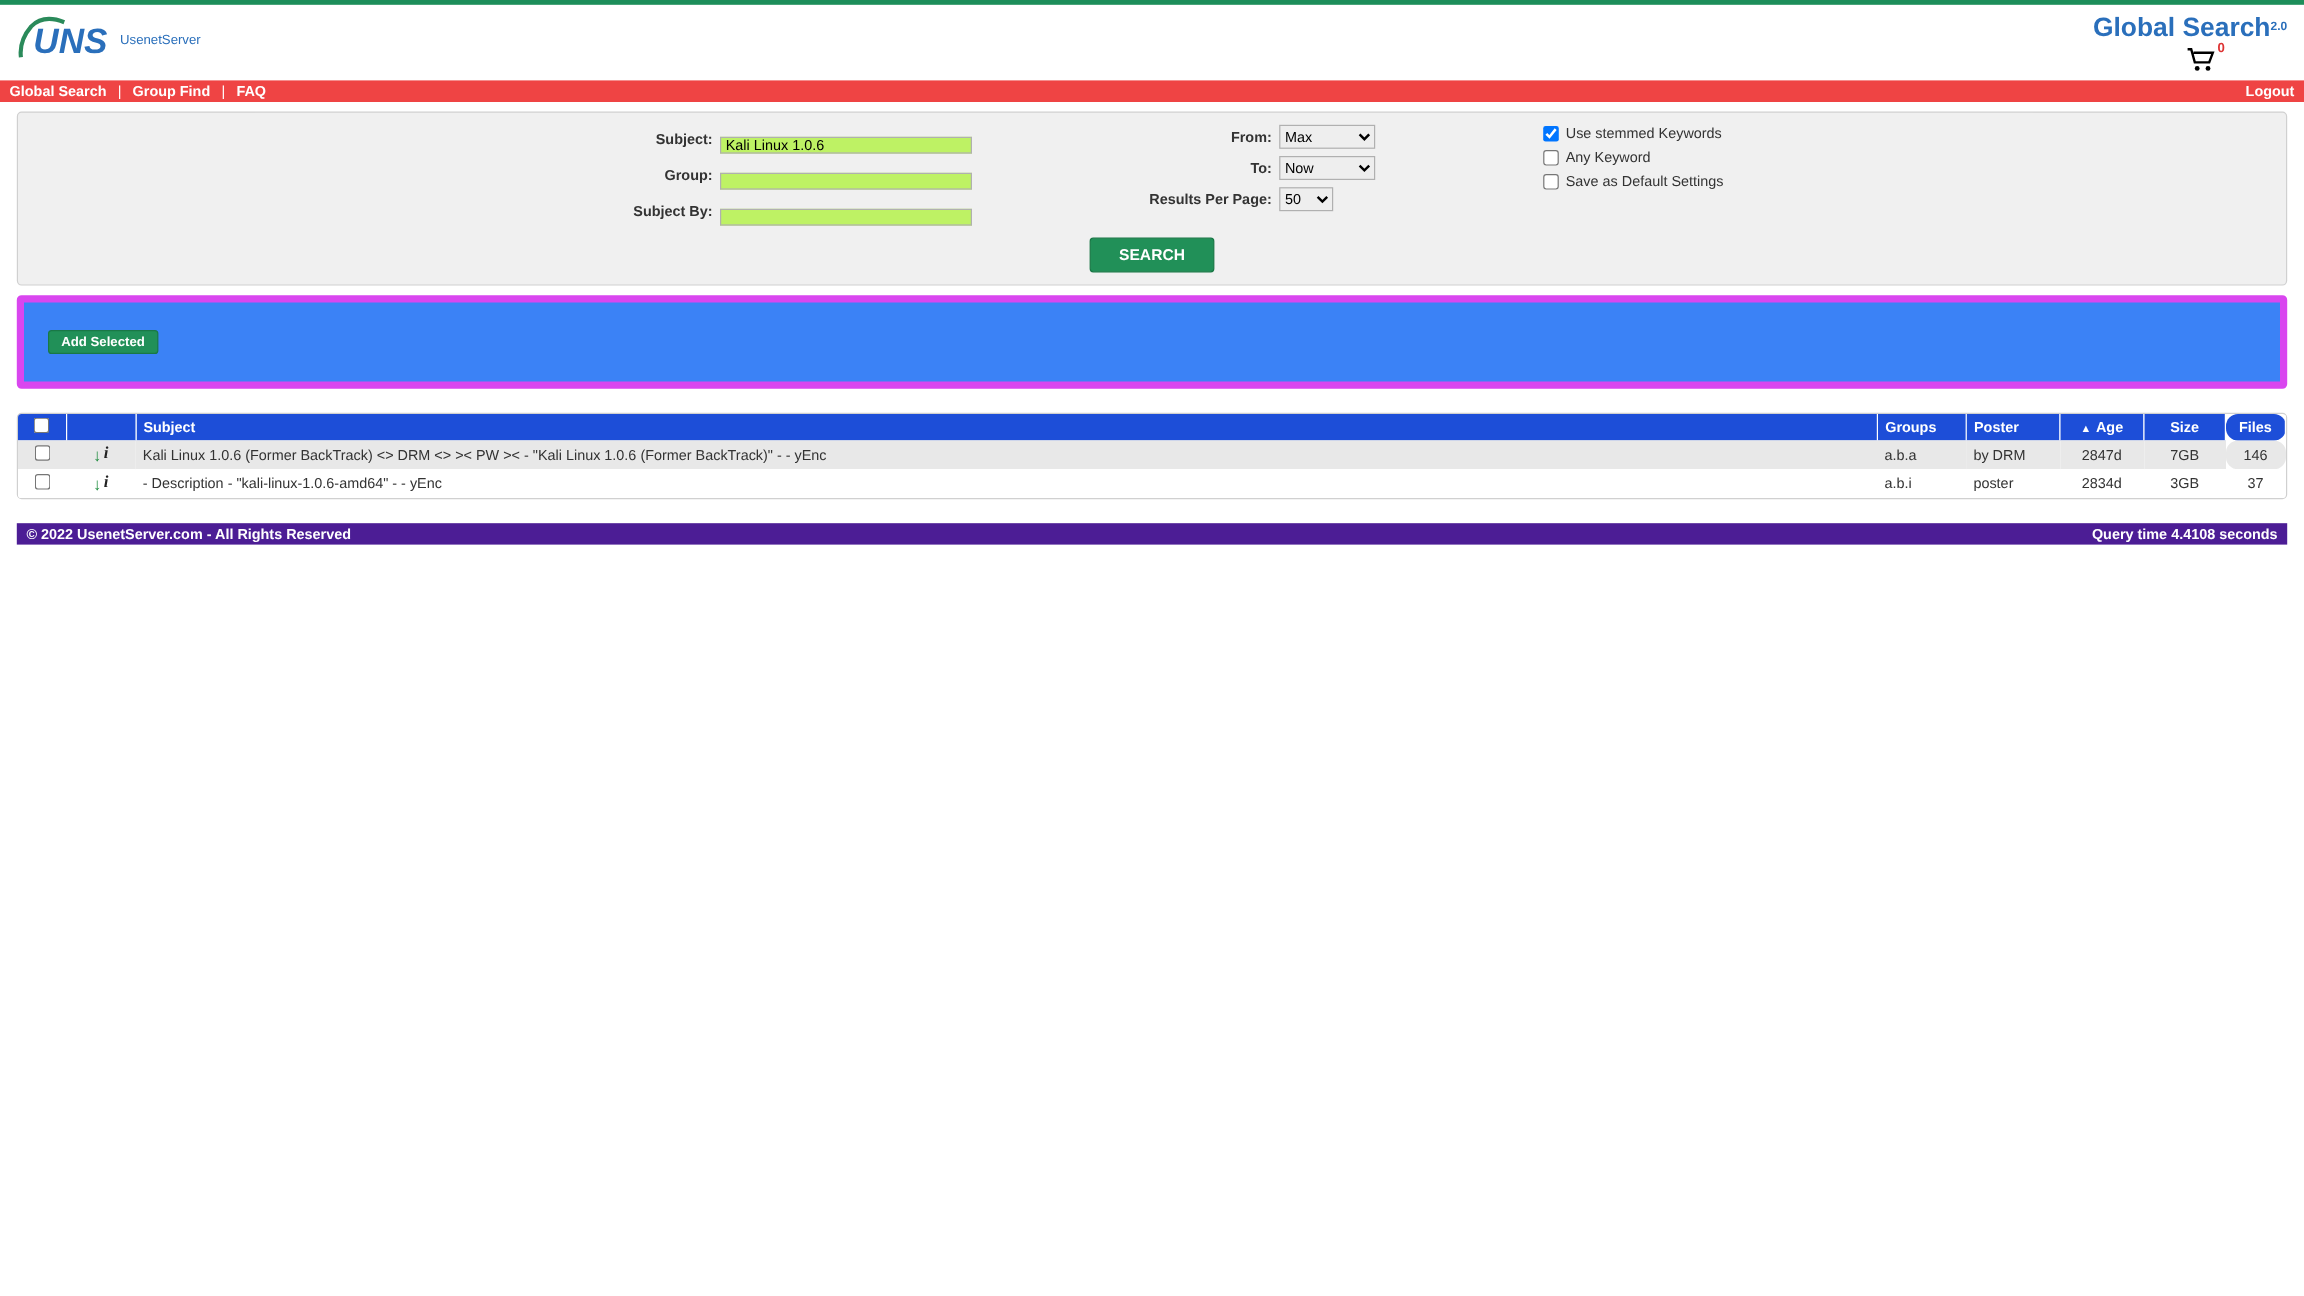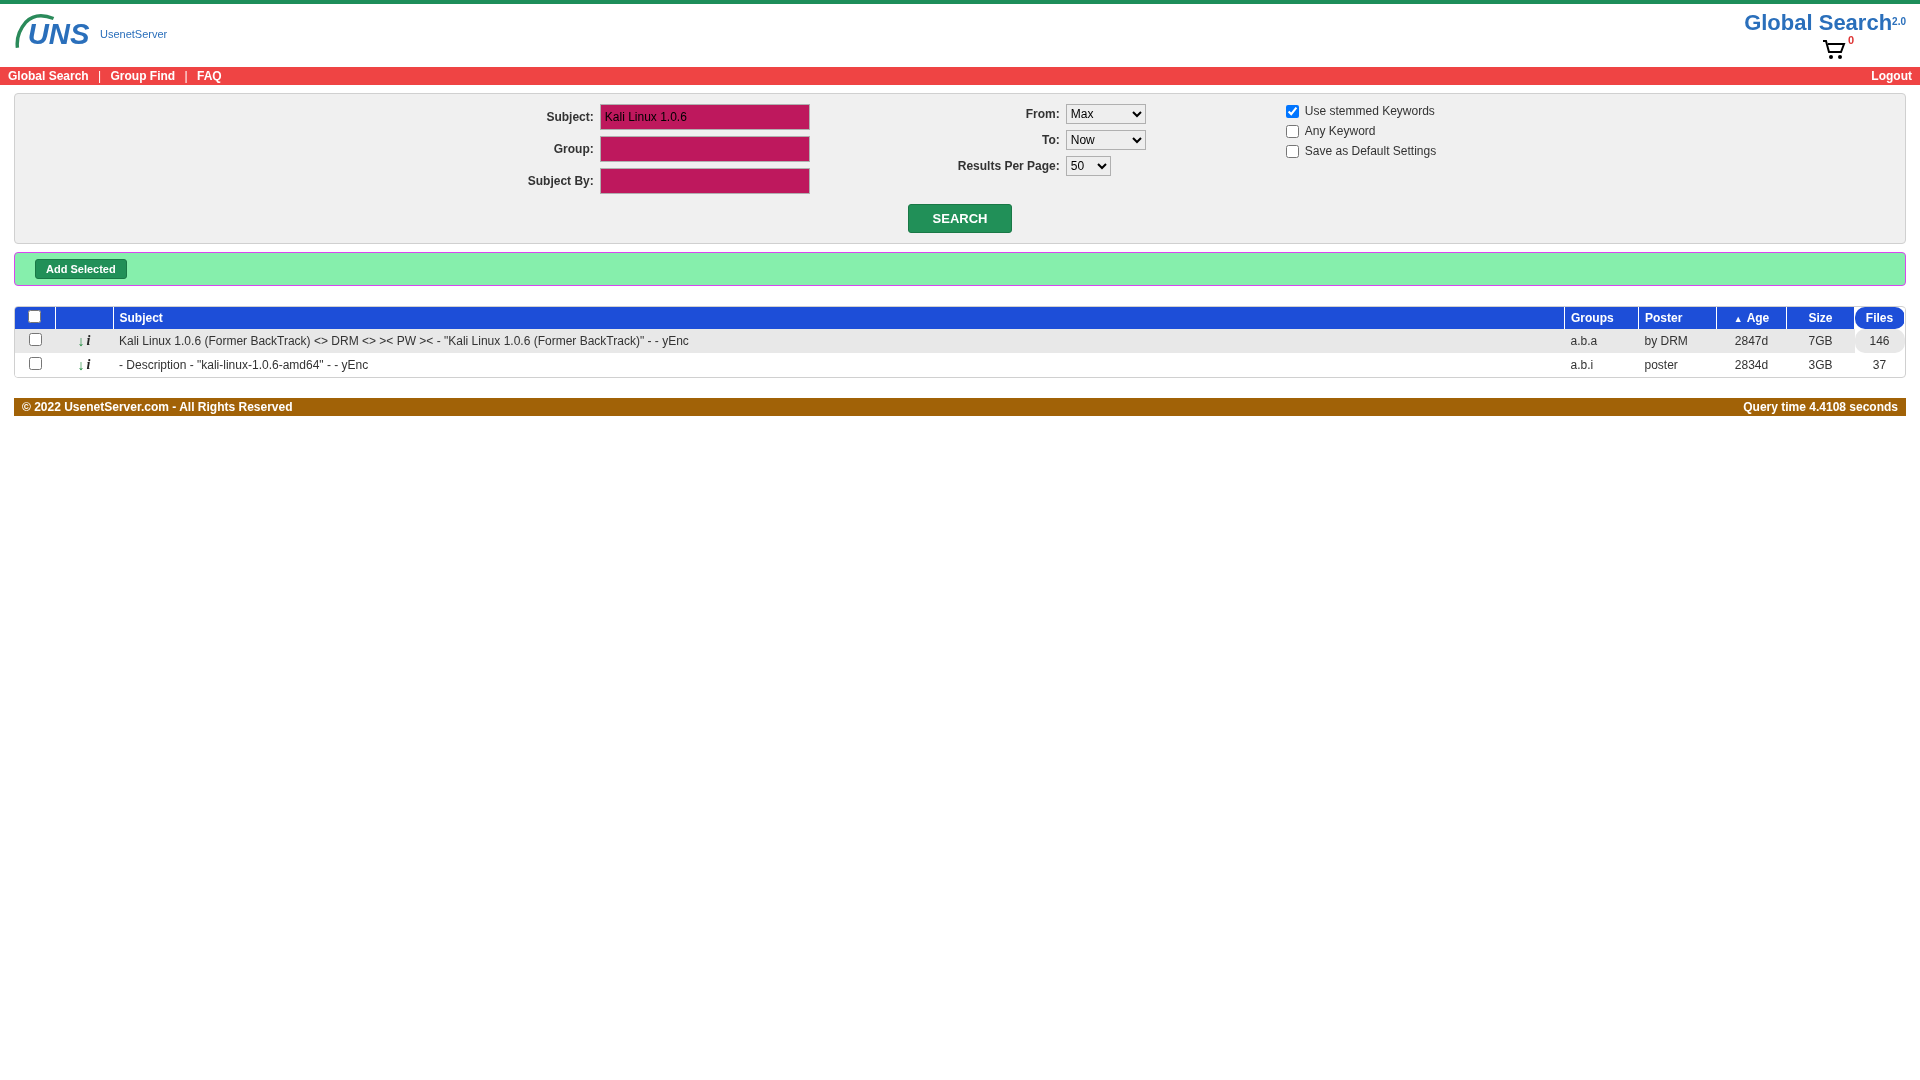--- a/index.html
+++ b/index.html
@@ -26,30 +26,30 @@
   
   .container { padding: 0 14px; }
   
   .panel { border: 1px solid #d0d0d0; border-radius: 4px; background: #f0f0f0; margin-top: 8px; padding: 10px 14px; }
   
   .search-panel { display: flex; flex-direction: column; }
   .search-rows { display: flex; flex-direction: row; justify-content: center; gap: 140px; }
   .search-col { display: flex; flex-direction: column; gap: 6px; }
   .form-row { display: flex; align-items: center; gap: 6px; }
   .form-label { font-weight: bold; font-size: 12px; text-align: right; min-width: 110px; }
-  .form-input { width: 210px; height: 26px; border: 1px solid #b0b0b0; background: #be185d; font-size: 12px; padding: 0 4px; }
+  .form-input { width: 210px; height: 14px; border: 1px solid #b0b0b0; background: #bef264; font-size: 12px; padding: 0 4px; margin-top: 10px; }
   .form-select { height: 20px; border: 1px solid #b0b0b0; background: #eee; font-size: 12px; min-width: 80px; }
   .form-select.small { min-width: 45px; }
   .checkbox-row { display: flex; align-items: center; gap: 6px; font-size: 12px; }
   .checkbox-row input { margin: 0; }
   
   .search-button-row { display: flex; justify-content: center; margin-top: 10px; }
   .btn-search { background: #219058; color: #fff; border: 1px solid #197846; border-radius: 3px; padding: 6px 24px; font-size: 13px; font-weight: bold; cursor: pointer; }
   
-  .results-panel { margin-top: 8px; border: 1px solid #d946ef; border-radius: 4px; background: #86efac; padding: 6px 20px; }
+  .results-panel { margin-top: 8px; border: 6px solid #d946ef; border-radius: 4px; background: #3b82f6; padding: 23px 20px; }
   .btn-add { background: #219058; color: #fff; border: 1px solid #197846; border-radius: 3px; padding: 3px 10px; font-size: 11px; font-weight: bold; cursor: pointer; }
   
   .results-table-wrap { margin-top: 20px; border: 1px solid #d0d0d0; border-radius: 4px; overflow: hidden; }
   .results-table { width: 100%; border-collapse: collapse; font-size: 12px; }
   .results-table thead th { background: #1d4ed8; color: #fff; font-weight: bold; text-align: left; padding: 3px 6px; border-right: 1px solid #fff; font-size: 12px; }
   .results-table thead th.center { text-align: center; }
   .results-table tbody td { padding: 4px 6px; border-bottom: 0; }
   .results-table tbody tr.even { background: #e8e8e8; }
   .results-table tbody tr.odd { background: #fff; }
   .col-check { width: 40px; text-align: center; }
@@ -58,21 +58,21 @@
   .col-poster { width: 78px; }
   .col-age { width: 70px; text-align: center; }
   .col-size { width: 68px; text-align: center; }
   .col-files { width: 50px; text-align: center; border-radius: 10px; }
   .sort-arrow { color: #fff; font-size: 9px; margin-right: 4px; }
   
   .action-icons { display: inline-flex; gap: 2px; align-items: center; justify-content: center; }
   .dl-icon { color: #1a8a3a; font-weight: bold; font-size: 14px; }
   .info-icon { font-style: italic; font-weight: bold; font-size: 14px; font-family: Georgia, serif; color: #222; }
   
-  .footer-bar { background: #a16207; color: #fff; margin-top: 20px; height: 18px; display: flex; justify-content: space-between; align-items: center; padding: 0 8px; font-size: 12px; font-weight: bold; }
+  .footer-bar { background: #4c1d95; color: #fff; margin-top: 20px; height: 18px; display: flex; justify-content: space-between; align-items: center; padding: 0 8px; font-size: 12px; font-weight: bold; }
   
   #results-tbody { }
 </style>
 </head>
 <body>
 
 <div class="top-green-bar"></div>
 
 <div class="header">
   <div class="logo-area">

